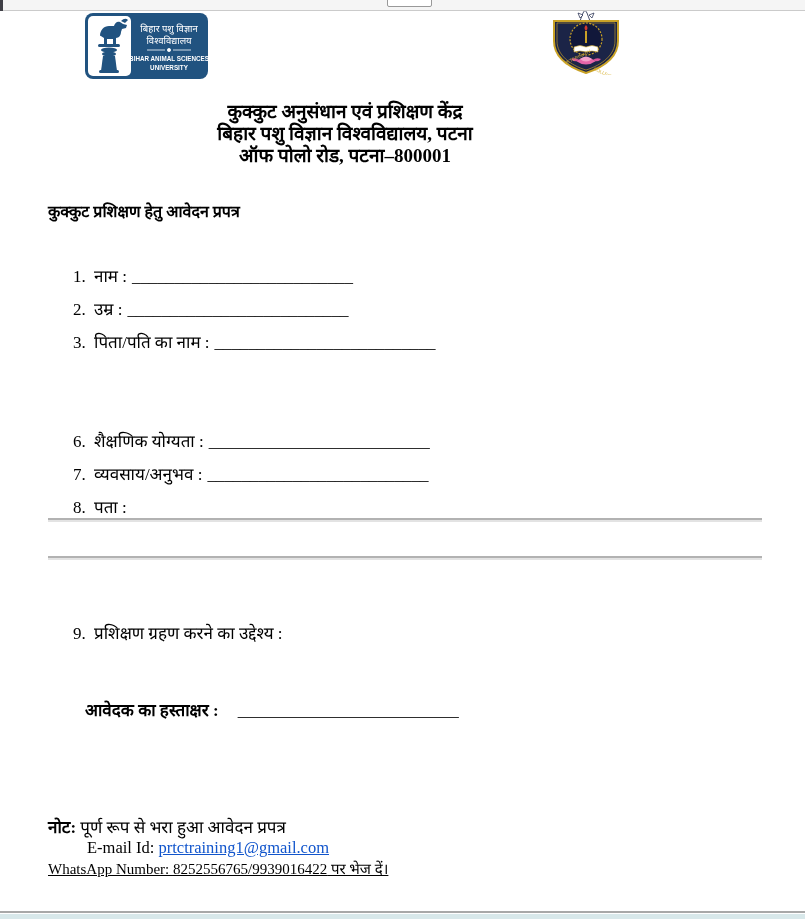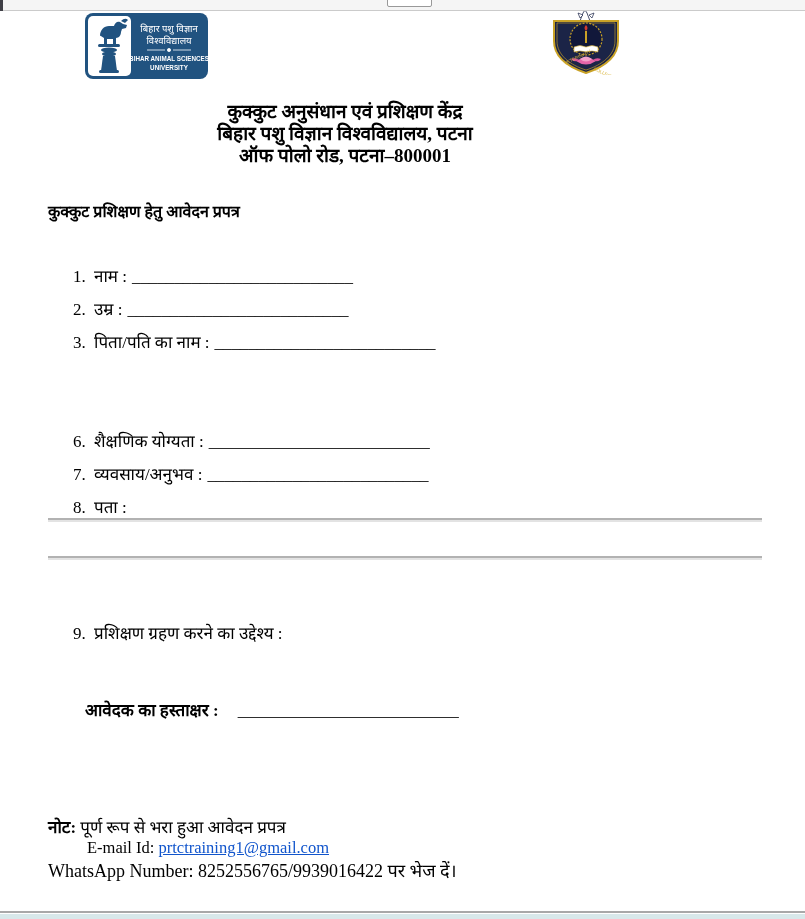--- a/index.html
+++ b/index.html
@@ -28,21 +28,21 @@
   .sep{position:absolute;left:48px;width:714px;height:2px;background:#b2b2b2;
        box-shadow:0 2px 0 #e3e3e3;}
   
   .signature{position:absolute;left:85px;top:698px;font-size:17px;white-space:nowrap;}
   .signature .lbl{font-weight:700;margin-right:19px;}
   
   .footer-note{position:absolute;left:48px;top:815px;font-size:17px;}
   .footer-note .b{font-weight:700;}
   .footer-email{position:absolute;left:48px;top:838px;font-size:16.5px;margin-left:39px;}
   .footer-email a{color:#1155cc;text-decoration:underline;}
-  .footer-wa{position:absolute;left:48px;top:858px;font-size:18px;}
+  .footer-wa{position:absolute;left:48px;top:858px;font-size:15px;text-decoration:underline;}
   
   .bottom-line{position:absolute;left:0;top:911px;width:805px;height:2px;background:#a8a8a8;}
   .bottom-strip{position:absolute;left:0;top:914px;width:805px;height:5px;background:#d8e8ea;}
 </style>
 </head>
 <body>
 
 <div class="stage">
 
   <div class="top-bar"></div>

